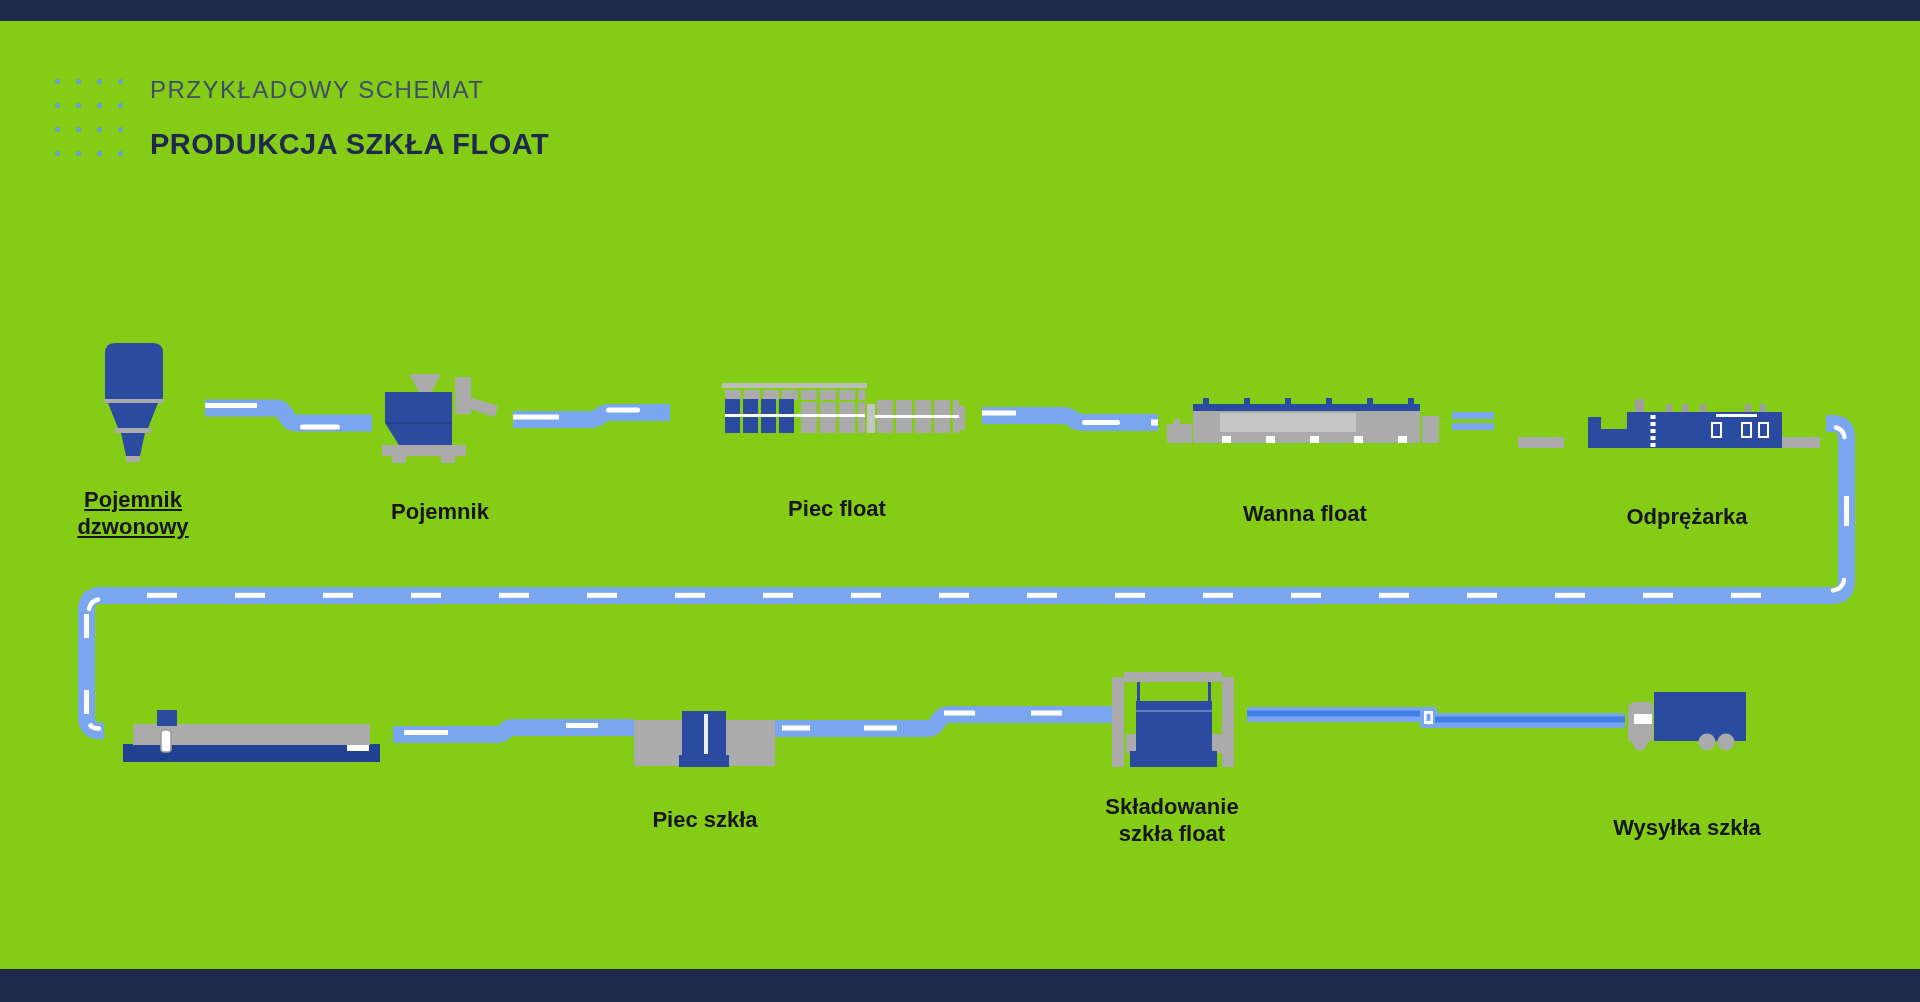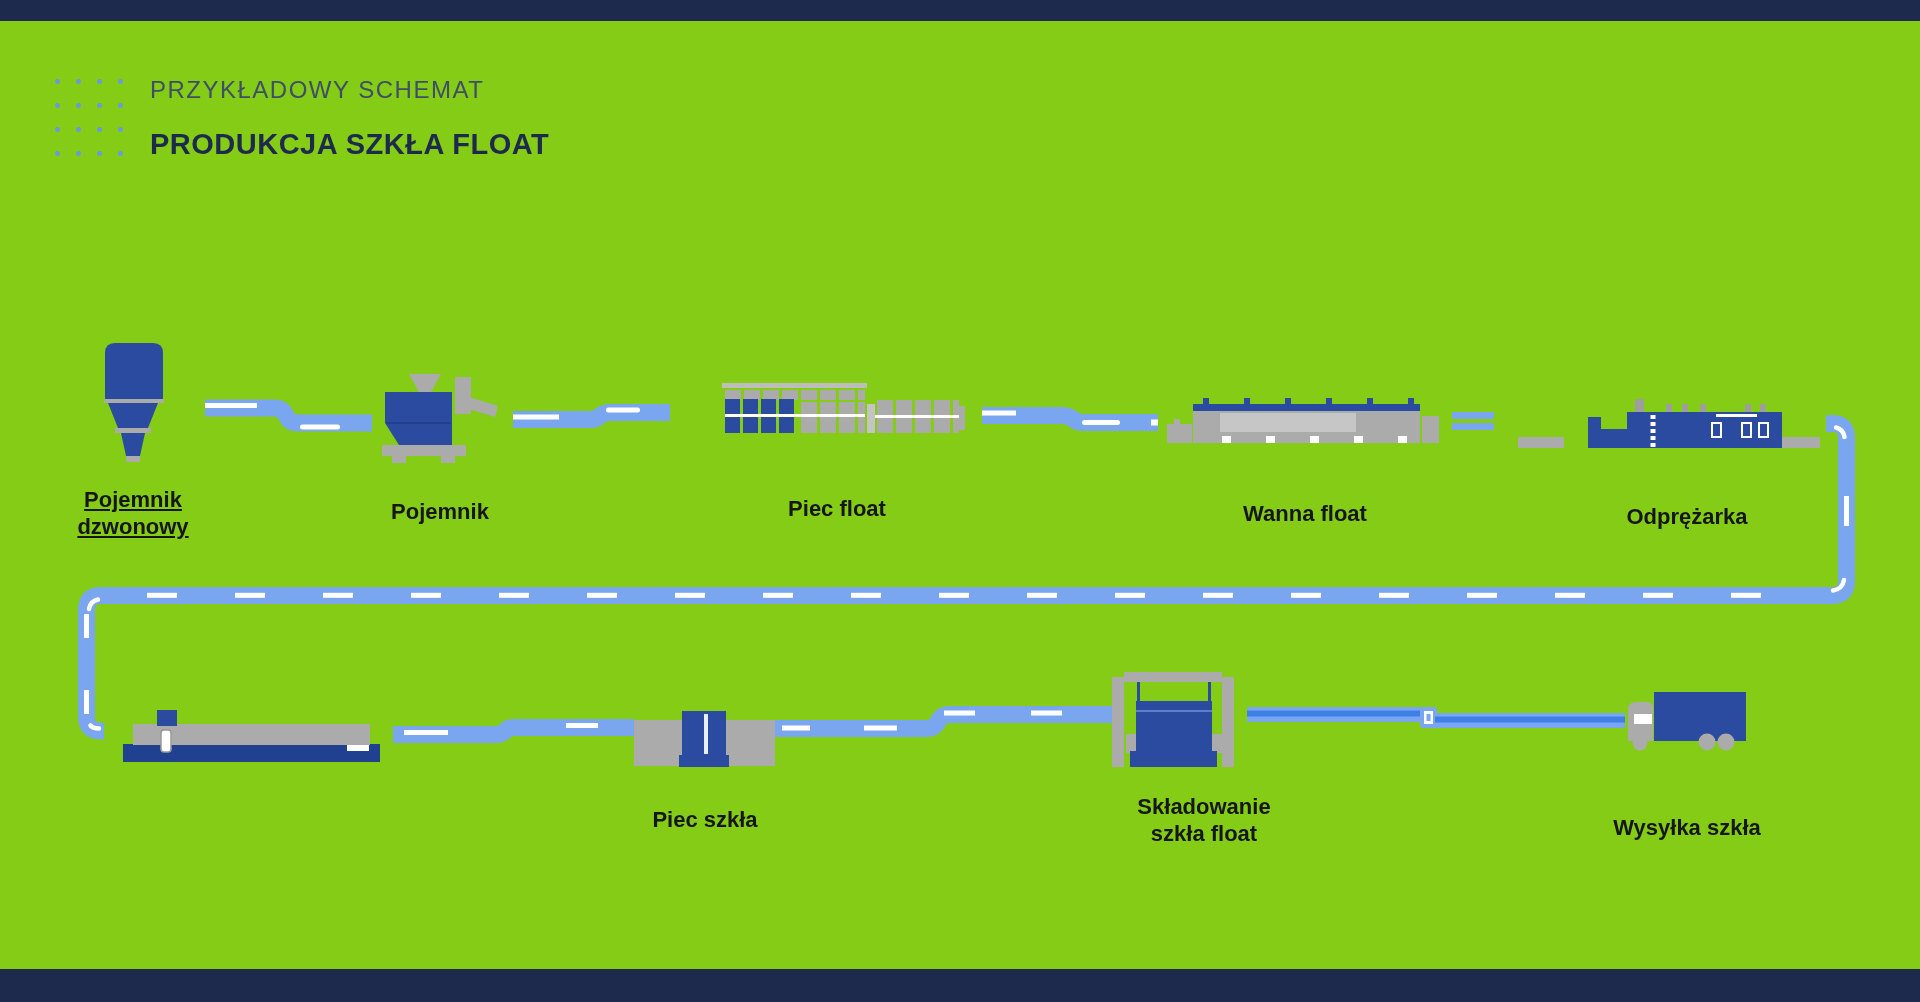--- a/index.html
+++ b/index.html
@@ -268,21 +268,21 @@
   </div>
   <div class="lbl" style="left:1305px;top:500px;">
     <span>Wanna float</span>
   </div>
   <div class="lbl" style="left:1687px;top:503px;">
     <span>Odprężarka</span>
   </div>
   <div class="lbl" style="left:705px;top:806px;">
     <span>Piec szkła</span>
   </div>
-  <div class="lbl" style="left:1172px;top:793px;margin-left:32px;">
+  <div class="lbl" style="left:1172px;top:793px;">
     <span>Składowanie</span>
     <span>szkła float</span>
   </div>
   <div class="lbl" style="left:1687px;top:814px;">
     <span>Wysyłka szkła</span>
   </div>
 
 </div>
 
 </body></html>

